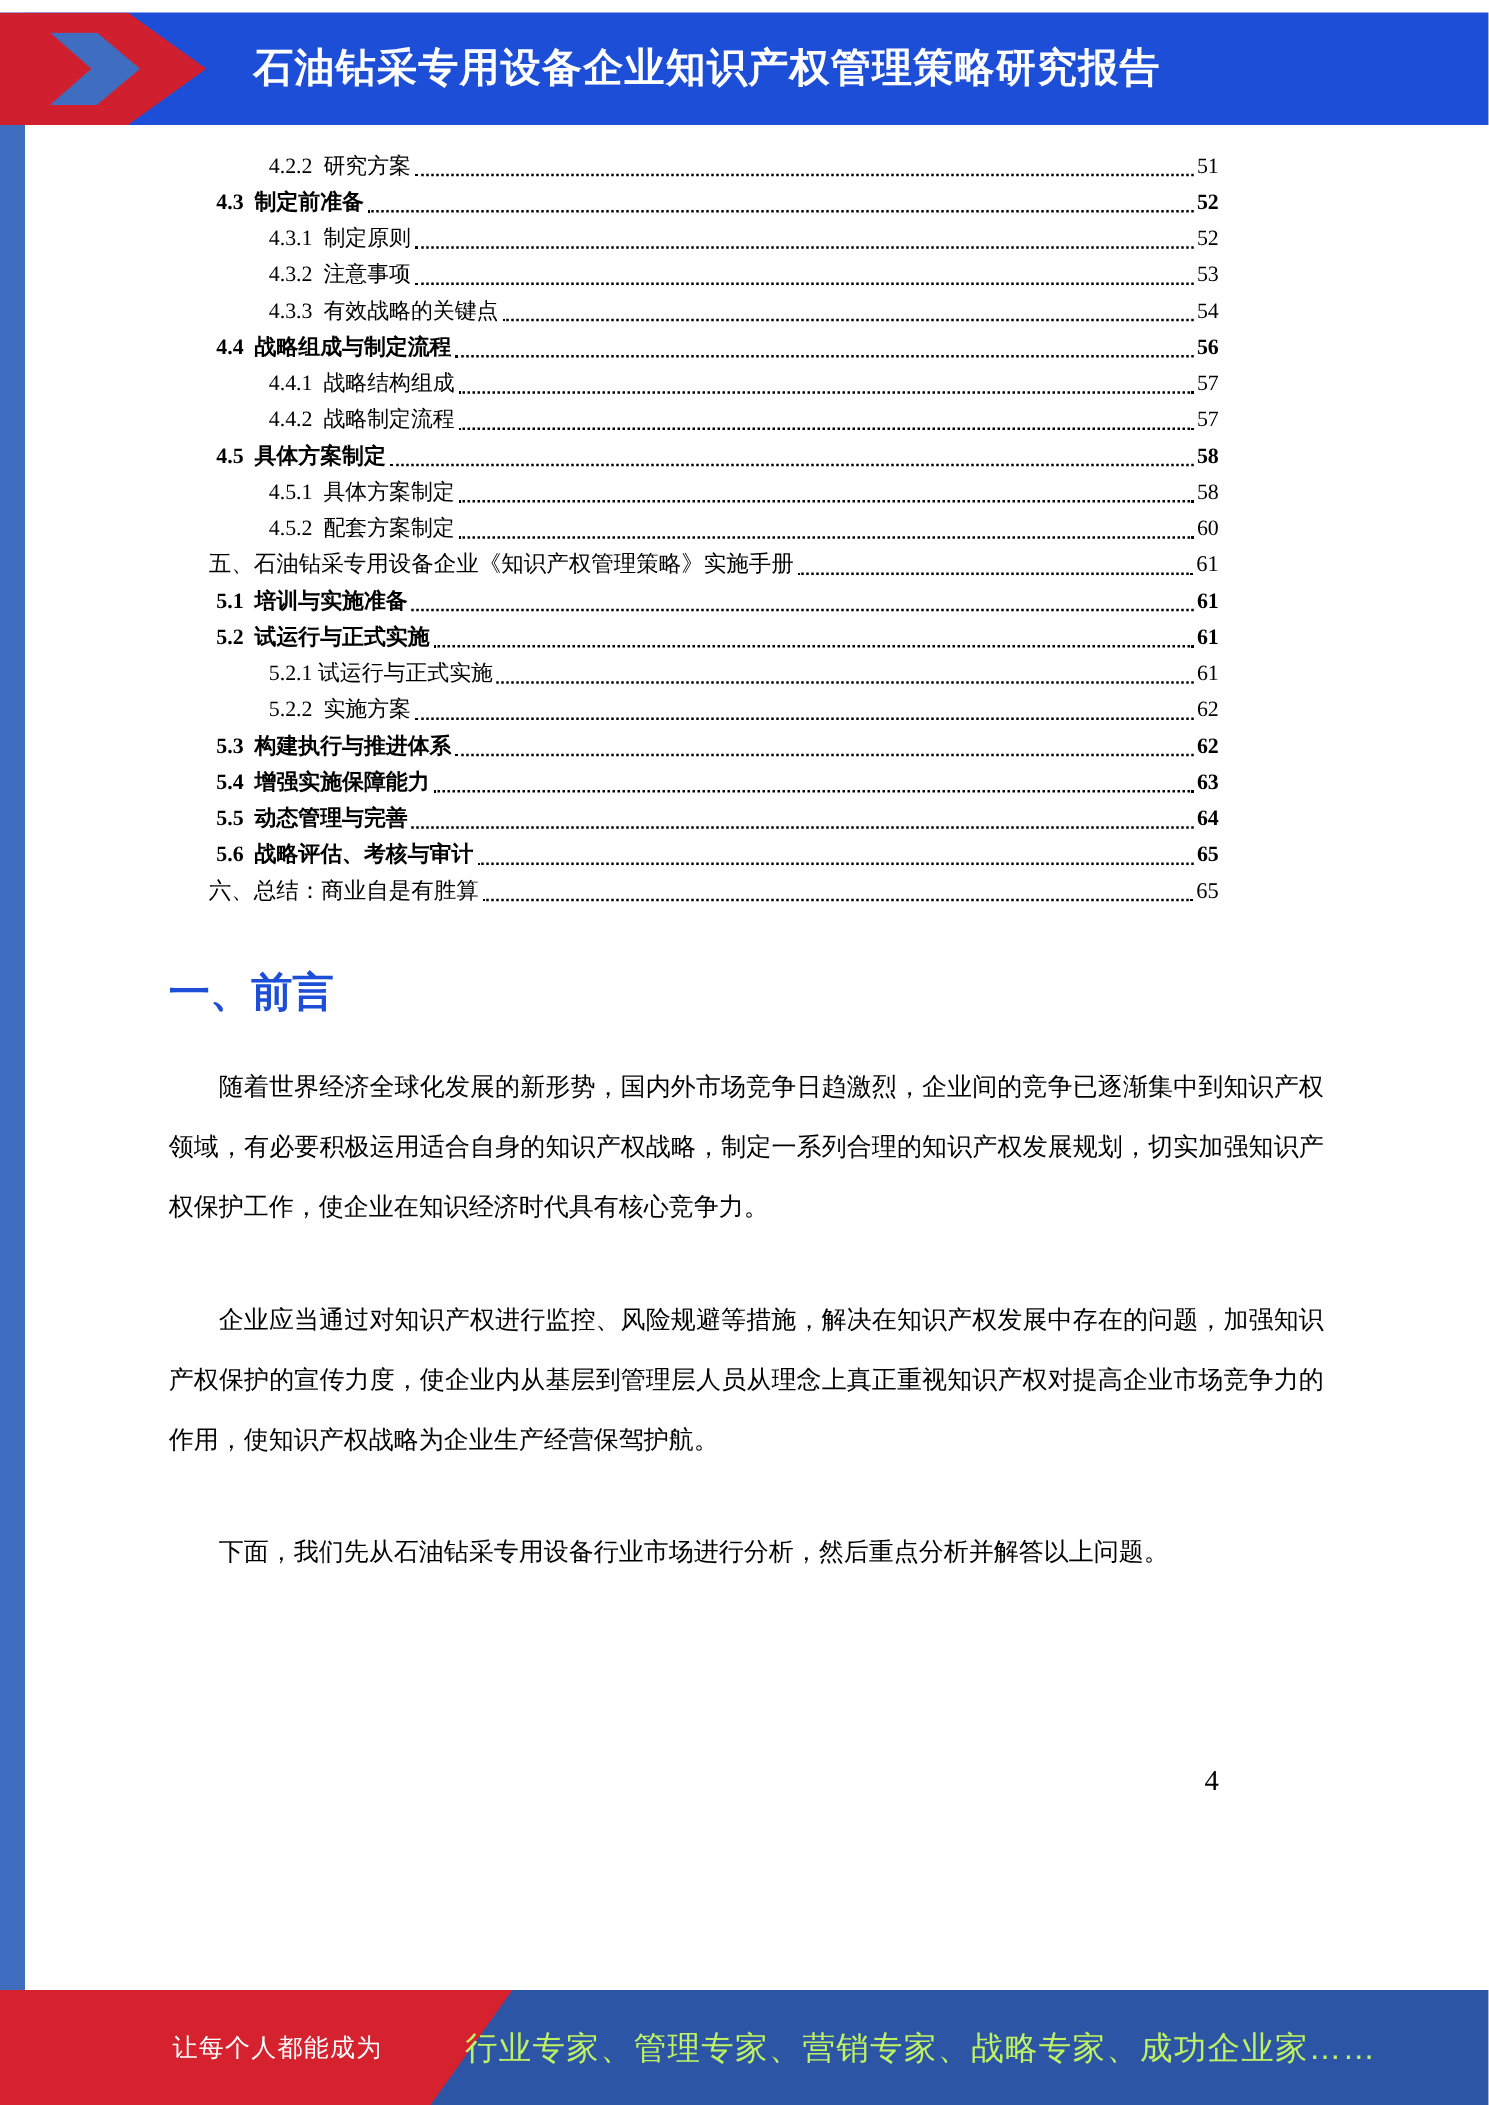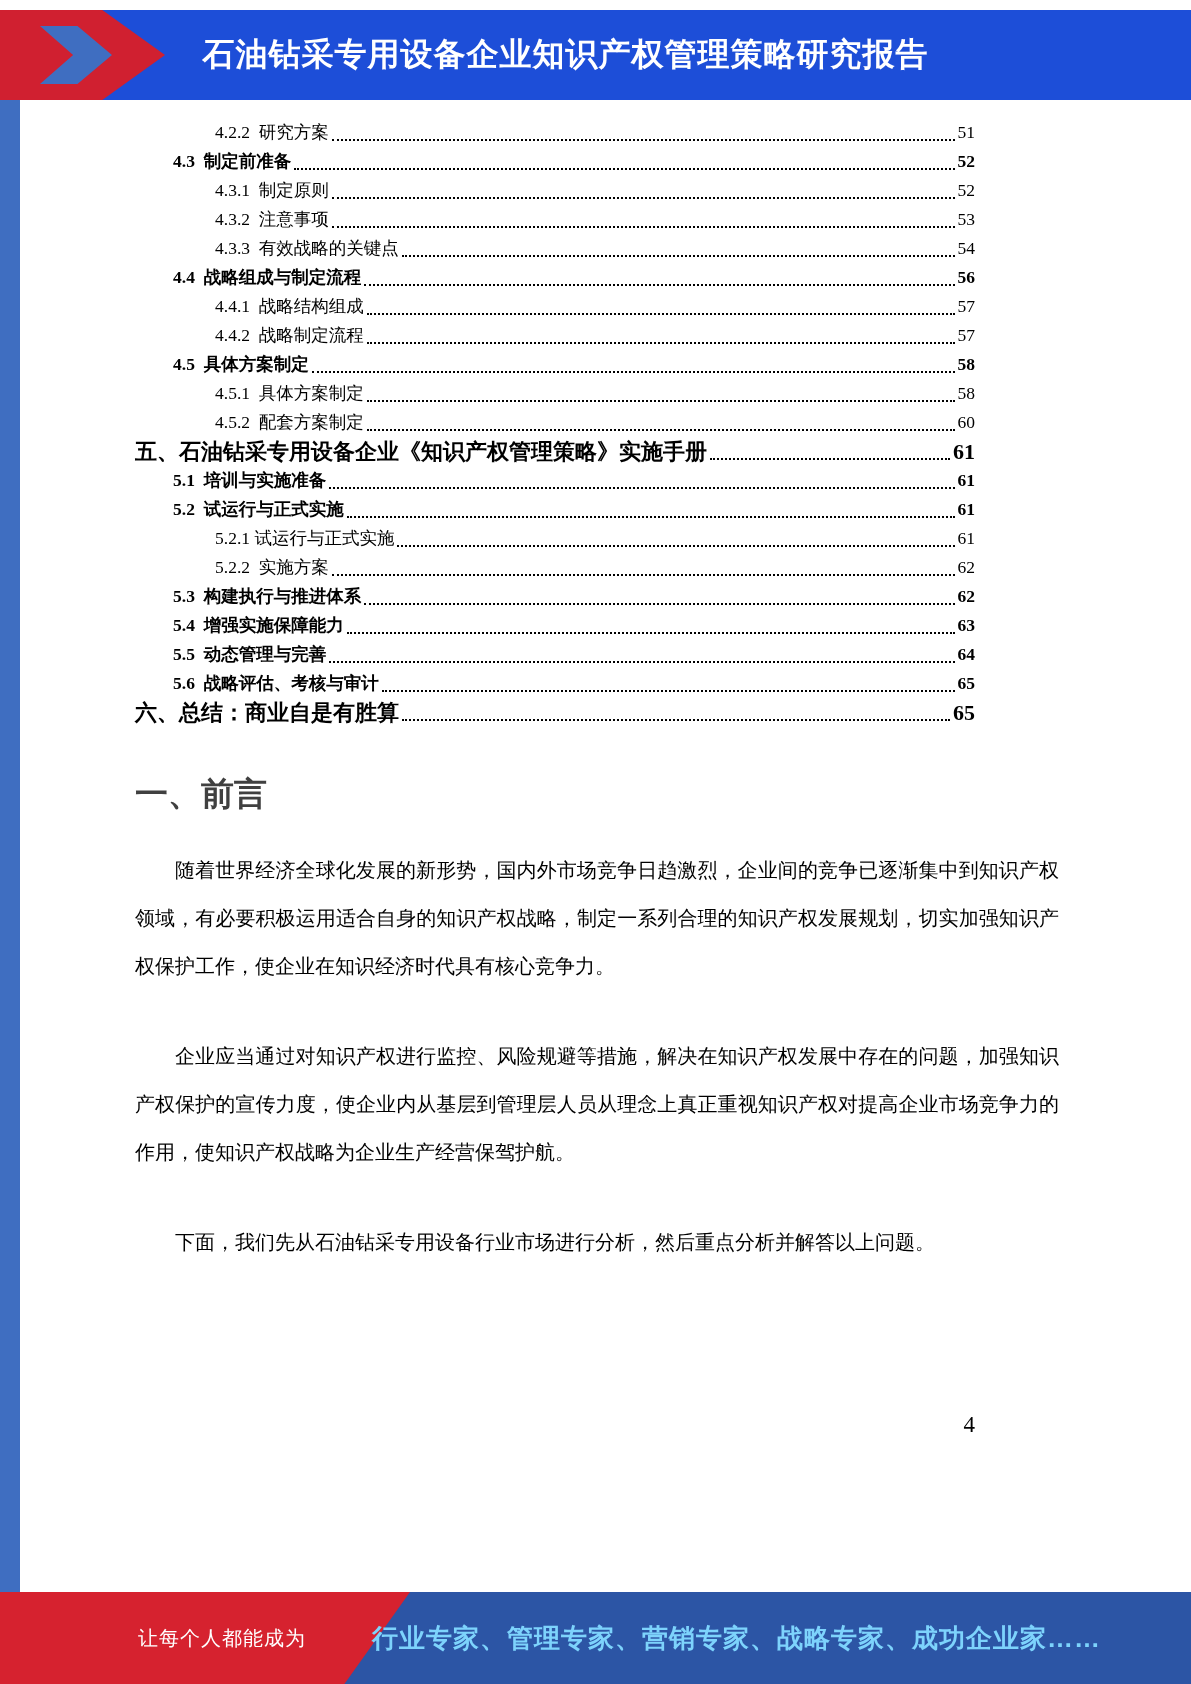--- a/index.html
+++ b/index.html
@@ -64,38 +64,38 @@
   }
   .toc-row {
     display: flex;
     align-items: flex-end;
     height: 29px;
     font-size: 17.5px;
     line-height: 29px;
   }
   .toc-row.lvl2 { padding-left: 38px; font-weight: bold; }
   .toc-row.lvl3 { padding-left: 80px; }
-  .toc-row.bold { font-weight: bold; font-size: 22px; }
+  .toc-row.bold { font-weight: normal; font-size: 18px; margin-left: 32px; }
   .toc-label { white-space: pre; }
   .dots {
     flex: 1;
     border-bottom: 2px dotted #000;
     margin: 0 3px 6px 3px;
     min-width: 10px;
   }
   .toc-page { white-space: nowrap; }
 
   
   .section-heading {
     position: absolute;
     top: 772px; left: 135px;
     font-family: "Liberation Sans", "DejaVu Sans", sans-serif;
     font-size: 33px;
     font-weight: bold;
-    color: #404040;
+    color: #1d4ed8;
   }
 
   
   .paragraphs {
     position: absolute;
     top: 846px; left: 135px; right: 132px;
     font-size: 20px;
     line-height: 48px;
     text-align: justify;
   }
@@ -131,23 +131,23 @@
     left: 138px; top: 0; bottom: 0;
     display: flex; align-items: center;
     color: #ffffff;
     font-size: 20px;
     letter-spacing: 1px;
   }
   .footer-right {
     position: absolute;
     left: 372px; right: 20px; top: 0; bottom: 0;
     display: flex; align-items: center;
-    color: #7dd3fc;
+    color: #bef264;
     font-size: 26px;
-    font-weight: bold;
+    font-weight: normal;
     letter-spacing: 1px;
     white-space: nowrap;
   }
 </style>
 </head>
 <body>
 
 <div class="page">
 
   <div class="left-strip"></div>

